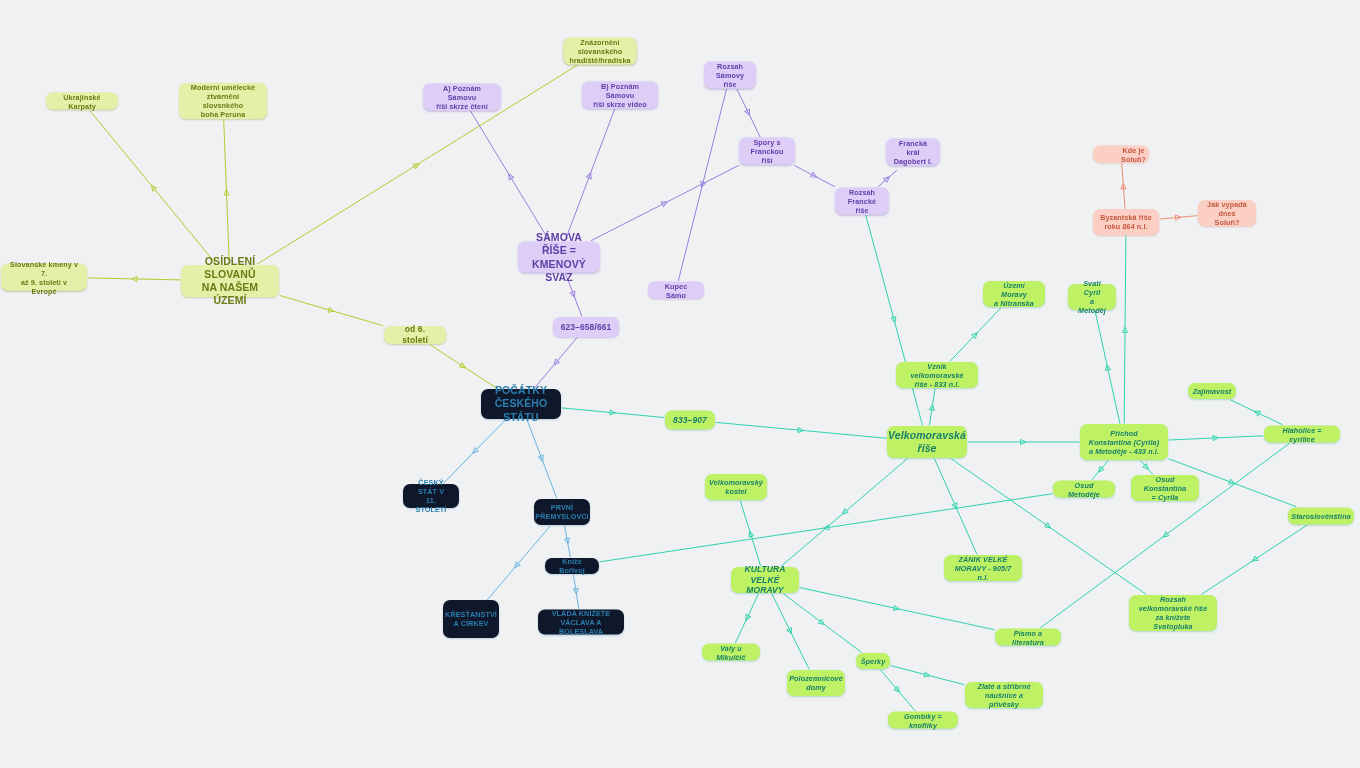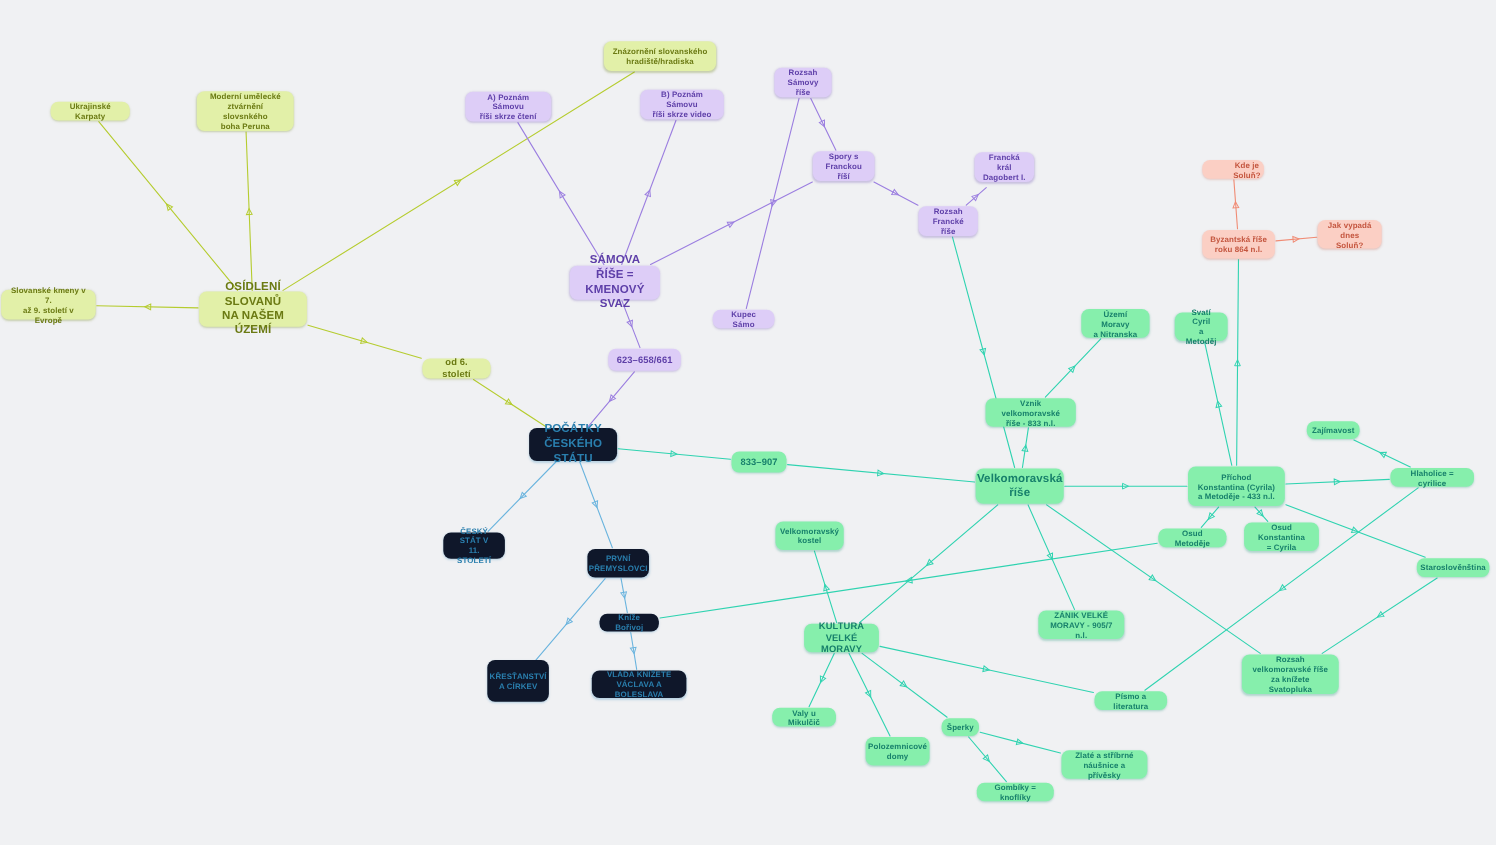--- a/index.html
+++ b/index.html
@@ -29,21 +29,21 @@
     justify-content: center;
     line-height: 1.25;
     padding: 3px 7px;
     white-space: pre-line;
     letter-spacing: 0.1px;
     transform: translate(-50%, -50%);
   }
   
   .c-green   { background: #e2f0a8; color: #6b7a13; box-shadow: 0 1px 2px rgba(120,140,40,.35); }
   .c-purple  { background: #ddcdf7; color: #5e3fa8; box-shadow: 0 1px 2px rgba(110,80,180,.30); }
-  .c-teal    { background: #86efac; color: #17806b; box-shadow: 0 1px 2px rgba(30,150,120,.30); }
+  .c-teal    { background: #bef264; color: #17806b; box-shadow: 0 1px 2px rgba(30,150,120,.30); font-style: italic; }
   .c-blue    { background: #0f172a; color: #2a7fae; box-shadow: 0 1px 2px rgba(60,140,190,.30); }
   .c-red     { background: #fbcfc4; color: #c4563f; box-shadow: 0 1px 2px rgba(200,100,80,.30); }
   .sz-big    { font-size: 10.5px; font-weight: bold; }
   .sz-mid    { font-size: 8.5px;  font-weight: bold; }
   .sz-small  { font-size: 7.2px;  font-weight: bold; }
 </style>
 </head>
 <body>
 
 <div id="canvas">
@@ -243,21 +243,21 @@
     </svg>
   <div id="node-layer">
       <div class="node c-green sz-big" style="left: 230px; top: 281px; width: 98px; height: 32px;">OSÍDLENÍ SLOVANŮ
 NA NAŠEM ÚZEMÍ</div>
       <div class="node c-green sz-small" style="left: 82px; top: 101px; width: 72px; height: 17px;">Ukrajinské Karpaty</div>
       <div class="node c-green sz-small" style="left: 223px; top: 101px; width: 88px; height: 36px;">Moderní umělecké
 ztvárnění slovsnkého
 boha Peruna</div>
       <div class="node c-green sz-small" style="left: 44px; top: 277px; width: 86px; height: 27px;">Slovanské kmeny v 7.
 až 9. století v Evropě</div>
-      <div class="node c-green sz-small" style="left: 600px; top: 51px; width: 102px; height: 27px;">Znázornění slovanského
+      <div class="node c-green sz-small" style="left: 600px; top: 51px; width: 73px; height: 27px;">Znázornění slovanského
 hradiště/hradiska</div>
       <div class="node c-green sz-mid" style="left: 415px; top: 335px; width: 62px; height: 18px;">od 6. století</div>
       <div class="node c-purple sz-big" style="left: 559px; top: 257px; width: 82px; height: 31px;">SÁMOVA ŘÍŠE =
 KMENOVÝ SVAZ</div>
       <div class="node c-purple sz-small" style="left: 462px; top: 97px; width: 78px; height: 27px;">A) Poznám Sámovu
 říši skrze čtení</div>
       <div class="node c-purple sz-small" style="left: 620px; top: 95px; width: 76px; height: 27px;">B) Poznám Sámovu
 říši skrze video</div>
       <div class="node c-purple sz-small" style="left: 730px; top: 75px; width: 52px; height: 27px;">Rozsah
 Sámovy říše</div>

